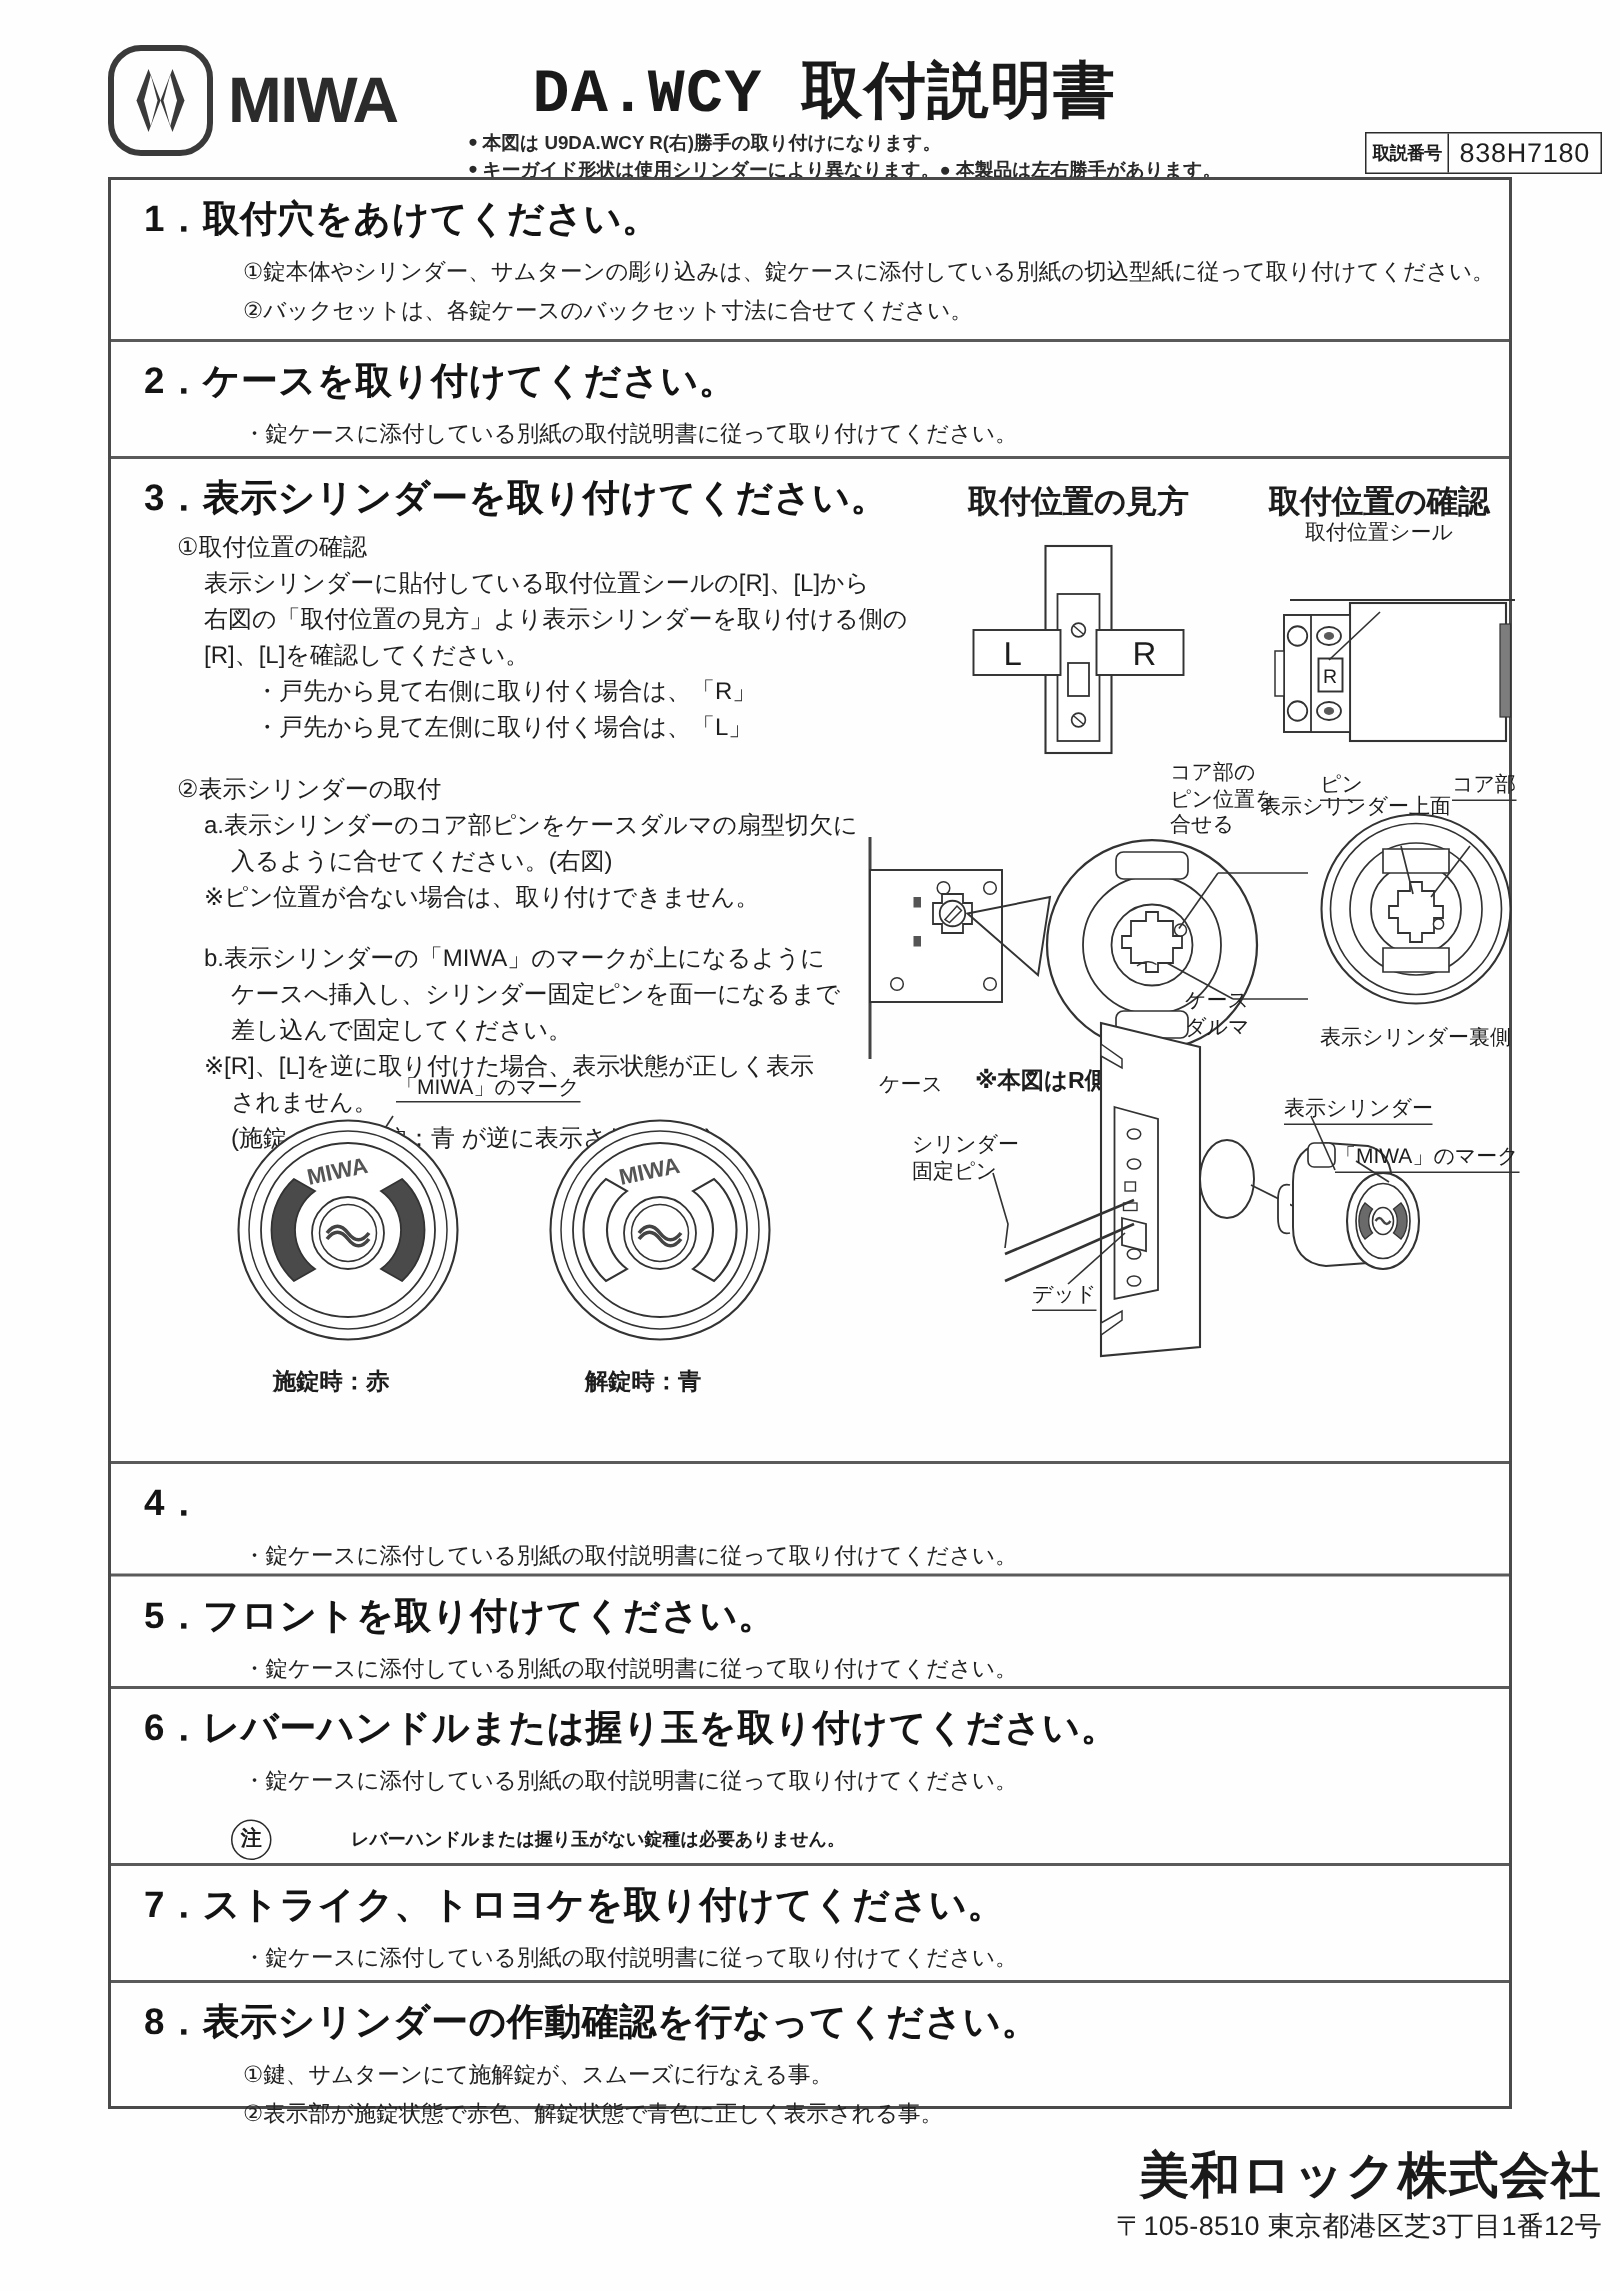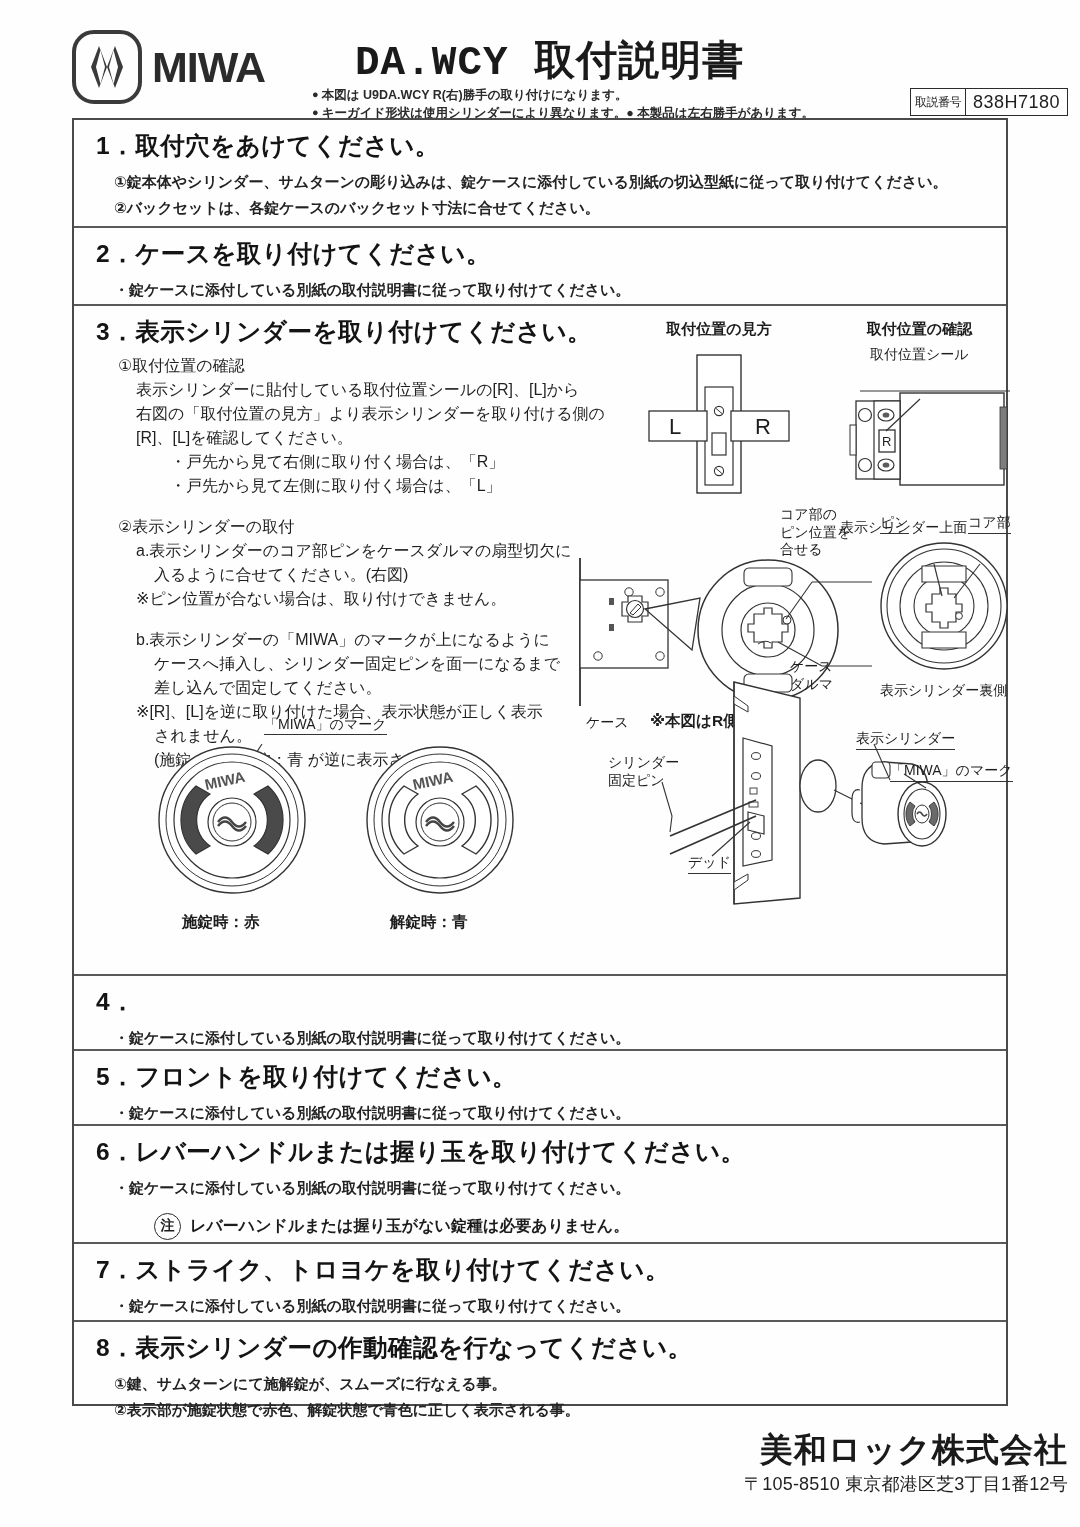--- a/index.html
+++ b/index.html
@@ -78,21 +78,21 @@
   .doc-no {
     position: absolute;
     right: 12px; top: 88px;
     display: flex;
     border: 1.6px solid #2b2b2b;
     height: 26px;
     align-items: stretch;
   }
   .doc-no-label {
     font-size: 12px;
-    font-weight: 400;
+    font-weight: 700;
     padding: 0 4px;
     display: flex;
     align-items: center;
     border-right: 1.6px solid #2b2b2b;
     letter-spacing: -0.5px;
   }
   .doc-no-value {
     font-size: 18px;
     padding: 0 7px;
     display: flex;
@@ -121,23 +121,22 @@
     display: flex;
     align-items: baseline;
     font-size: 24.5px;
     font-weight: 800;
     color: #141414;
     padding-left: 22px;
     letter-spacing: 0.5px;
   }
   .sec-num { min-width: 34px; }
   .sec-body {
-    padding-left: 40px;
+    padding-left: 88px;
     padding-top: 7px;
-    font-weight: bold;
   }
   .line {
     font-size: 15.5px;
     color: #232323;
     line-height: 1.72;
     white-space: nowrap;
   }
   .line.sm { font-size: 15px; }
 
   
@@ -150,21 +149,21 @@
   }
   .txt-a { font-size: 16px; line-height: 1.5; color: #1f1f1f; white-space: nowrap; }
   .ind1 { padding-left: 18px; }
   .ind2 { padding-left: 36px; }
   .ind3 { padding-left: 52px; }
   .gap { height: 17px; }
 
   
   .dg { position: absolute; }
   .dg-cap {
-    font-size: 15px;
+    font-size: 21px;
     font-weight: 800;
     color: #1d1d1d;
     text-align: center;
     white-space: nowrap;
   }
   .dg-lbl {
     font-size: 14px;
     color: #1d1d1d;
     white-space: nowrap;
     line-height: 1.25;
@@ -185,24 +184,25 @@
     border: 1.6px solid #2a2a2a;
     border-radius: 50%;
     font-size: 14px;
     font-weight: 700;
     display: flex;
     align-items: center;
     justify-content: center;
     flex: 0 0 auto;
   }
   .note-txt {
-    font-size: 16px;
+    font-size: 12px;
     font-weight: 700;
     color: #1c1c1c;
     white-space: nowrap;
+    margin-left: 44px;
   }
 
   
   .footer {
     position: absolute;
     right: 12px;
     top: 1432px;
     text-align: right;
   }
   .company {

